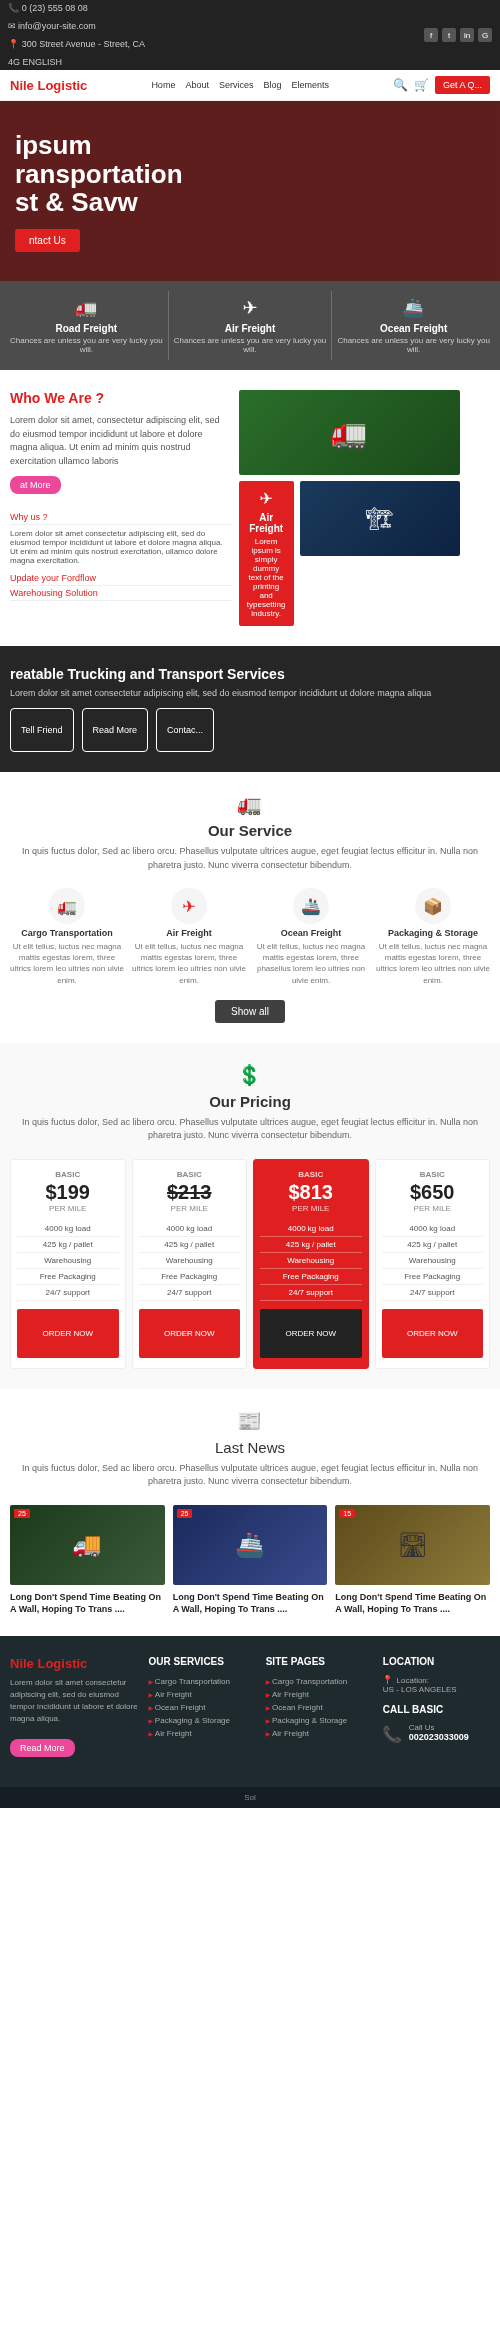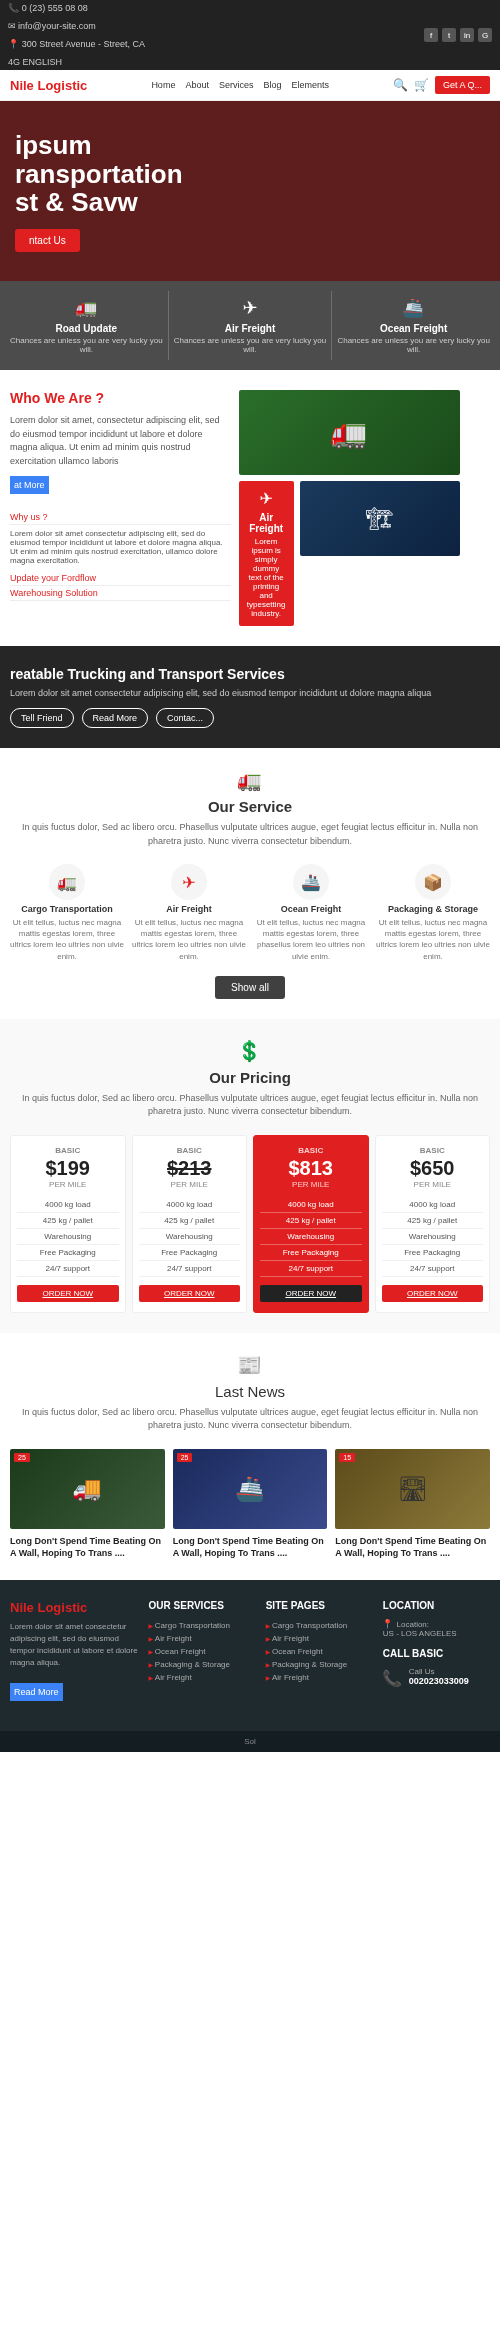--- a/index.html
+++ b/index.html
@@ -93,26 +93,26 @@
       color: #fff;
       text-align: center;
       padding: 6px 4px;
       border-right: 1px solid rgba(255,255,255,0.2);
     }
     .service-card:last-child { border-right: none; }
     .service-card .sc-icon { font-size: 18px; margin-bottom: 4px; }
     .service-card .sc-title { font-size: 10px; font-weight: bold; margin-bottom: 2px; }
     .service-card .sc-desc { font-size: 8px; color: #ccc; }
     .btn-red-sm {
-      background: #3b82f6;
+      background: #ec4899;
       color: #fff;
       border: none;
-      padding: 4px 4px;
-      font-size: 9px;
-      border-radius: 0;
+      padding: 4px 10px;
+      font-size: 9px;
+      border-radius: 8px;
       cursor: pointer;
       margin-bottom: 10px;
     }
     .who-nav { margin-top: 6px; }
     .who-nav-item {
       font-size: 9px;
       color: #e02020;
       padding: 2px 0;
       border-bottom: 1px solid #eee;
       cursor: pointer;
@@ -154,23 +154,23 @@
       padding: 20px 10px;
       min-height: 100px;
     }
     .trucking-banner h2 { font-size: 14px; font-weight: bold; margin-bottom: 6px; }
     .trucking-banner p { font-size: 9px; color: #ccc; margin-bottom: 10px; }
     .banner-btns { display: flex; gap: 8px; }
     .btn-outline-white {
       border: 1px solid #fff;
       color: #fff;
       background: transparent;
-      padding: 4px 10px;
-      font-size: 9px;
-      border-radius: 10px;
+      padding: 16px 10px;
+      font-size: 9px;
+      border-radius: 4px;
       cursor: pointer;
     }
 
     
     .our-service {
       padding: 20px 10px;
       text-align: center;
     }
     .our-service .section-icon { font-size: 20px; color: #e02020; margin-bottom: 6px; }
     .our-service h2 { font-size: 15px; font-weight: bold; margin-bottom: 6px; }
@@ -235,26 +235,25 @@
     .price-card.featured .price-val { color: #fff; }
     .price-card .price-unit { font-size: 8px; color: #888; margin-bottom: 8px; }
     .price-card.featured .price-unit { color: #ffcccc; }
     .price-card .feature { font-size: 8px; color: #555; padding: 3px 0; border-bottom: 1px solid #f0f0f0; }
     .price-card.featured .feature { color: #fff; border-color: rgba(255,255,255,0.3); }
     .price-card .btn-order {
       margin-top: 8px;
       background: #e02020;
       color: #fff;
       border: none;
-      padding: 4px 8px;
+      padding: 20px 8px;
       font-size: 8px;
       border-radius: 2px;
       cursor: pointer;
       width: 100%;
-      text-decoration: underline;
     }
     .price-card.featured .btn-order {
       background: #222;
     }
     .price-strikethrough { text-decoration: line-through; }
 
     
     .last-news {
       padding: 20px 10px;
       text-align: center;
@@ -367,21 +366,21 @@
     <span>ipsum</span><br>
     <span>ransportation</span><br>
     <span>st &amp; Savw</span>
   </h1>
   <button class="btn-contact">ntact Us</button>
 </section>
 
 <div class="service-cards">
   <div class="service-card">
     <div class="sc-icon">🚛</div>
-    <div class="sc-title">Road Update</div>
+    <div class="sc-title">Road Freight</div>
     <div class="sc-desc">Chances are unless you are very lucky you will.</div>
   </div>
   <div class="service-card">
     <div class="sc-icon">✈</div>
     <div class="sc-title">Air Freight</div>
     <div class="sc-desc">Chances are unless you are very lucky you will.</div>
   </div>
   <div class="service-card">
     <div class="sc-icon">🚢</div>
     <div class="sc-title">Ocean Freight</div>

